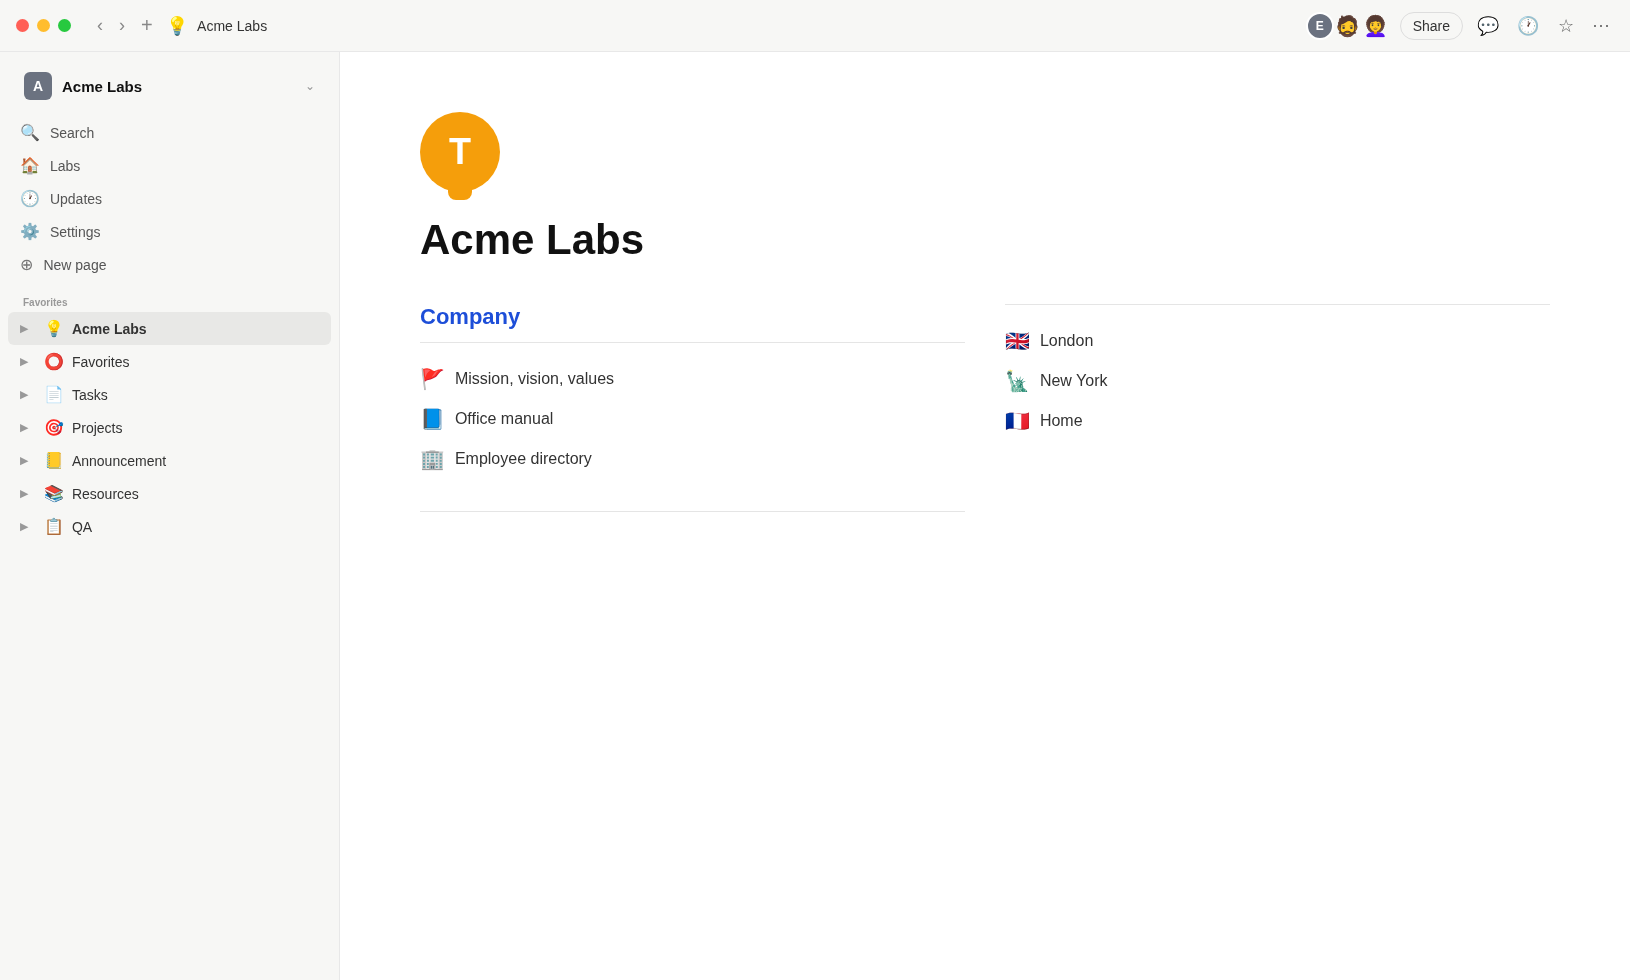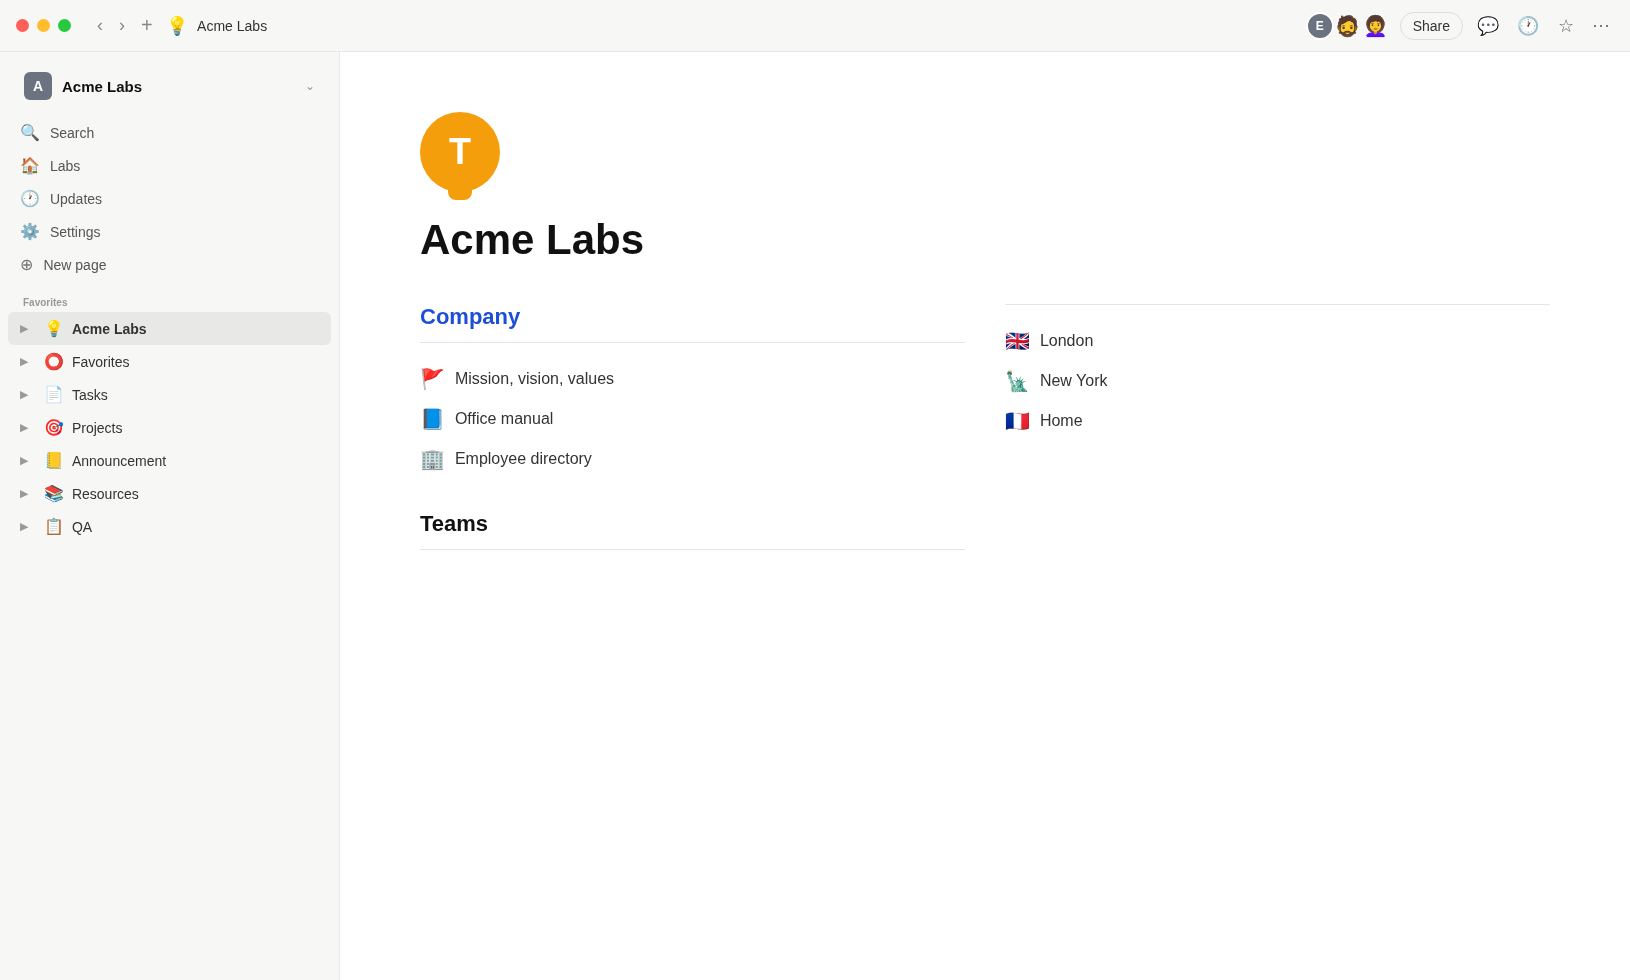--- a/index.html
+++ b/index.html
@@ -387,21 +387,20 @@
         <a class="content-link">
           <span class="link-icon">📘</span>
           <span>Office manual</span>
         </a>
         <a class="content-link">
           <span class="link-icon">🏢</span>
           <span>Employee directory</span>
         </a>
 
         <div class="teams-section">
-          <h2>Teams</h2>
           <div class="section-divider"></div>
         </div>
       </div>
 
       <div class="content-section">
         <div class="section-divider"></div>
         <a class="content-link">
           <span class="link-icon">🇬🇧</span>
           <span>London</span>
         </a>

